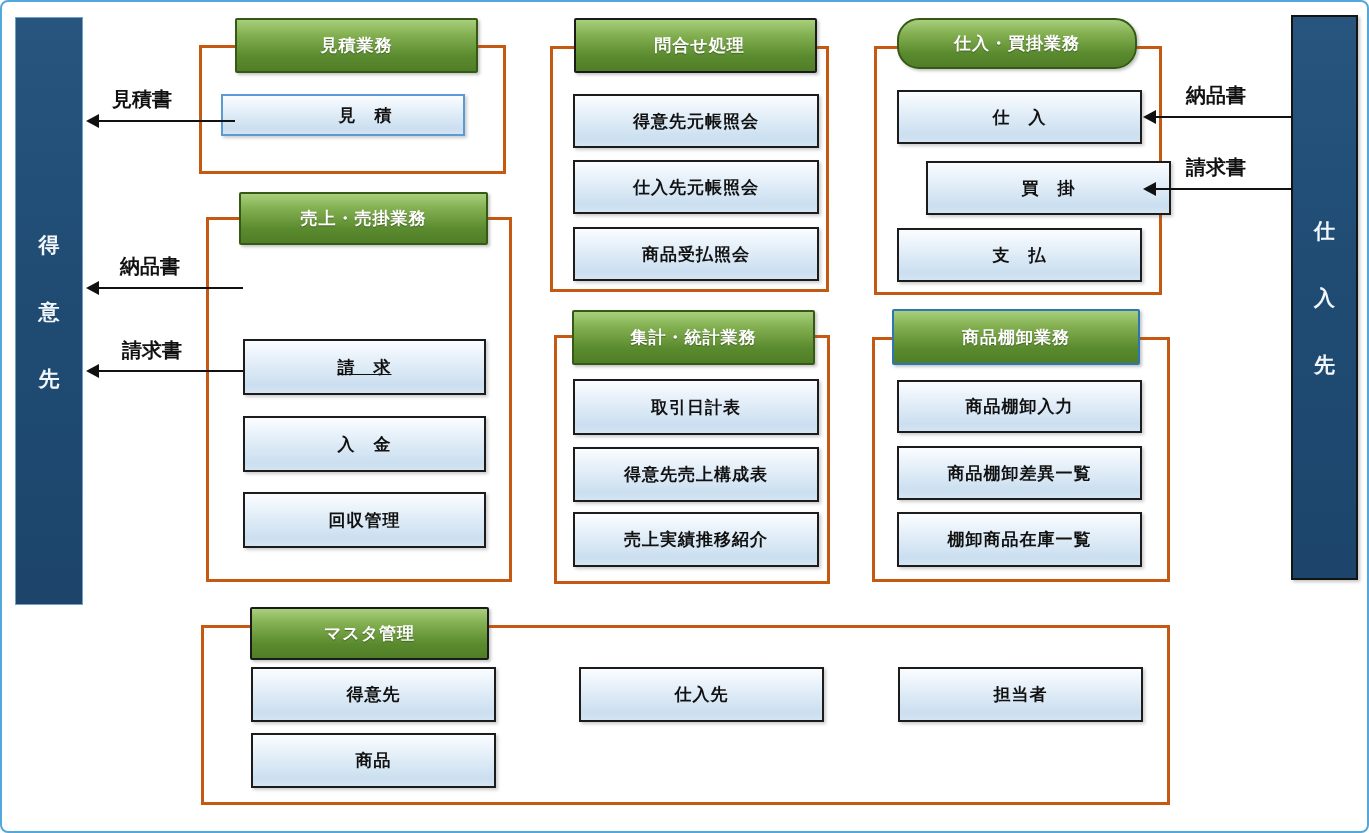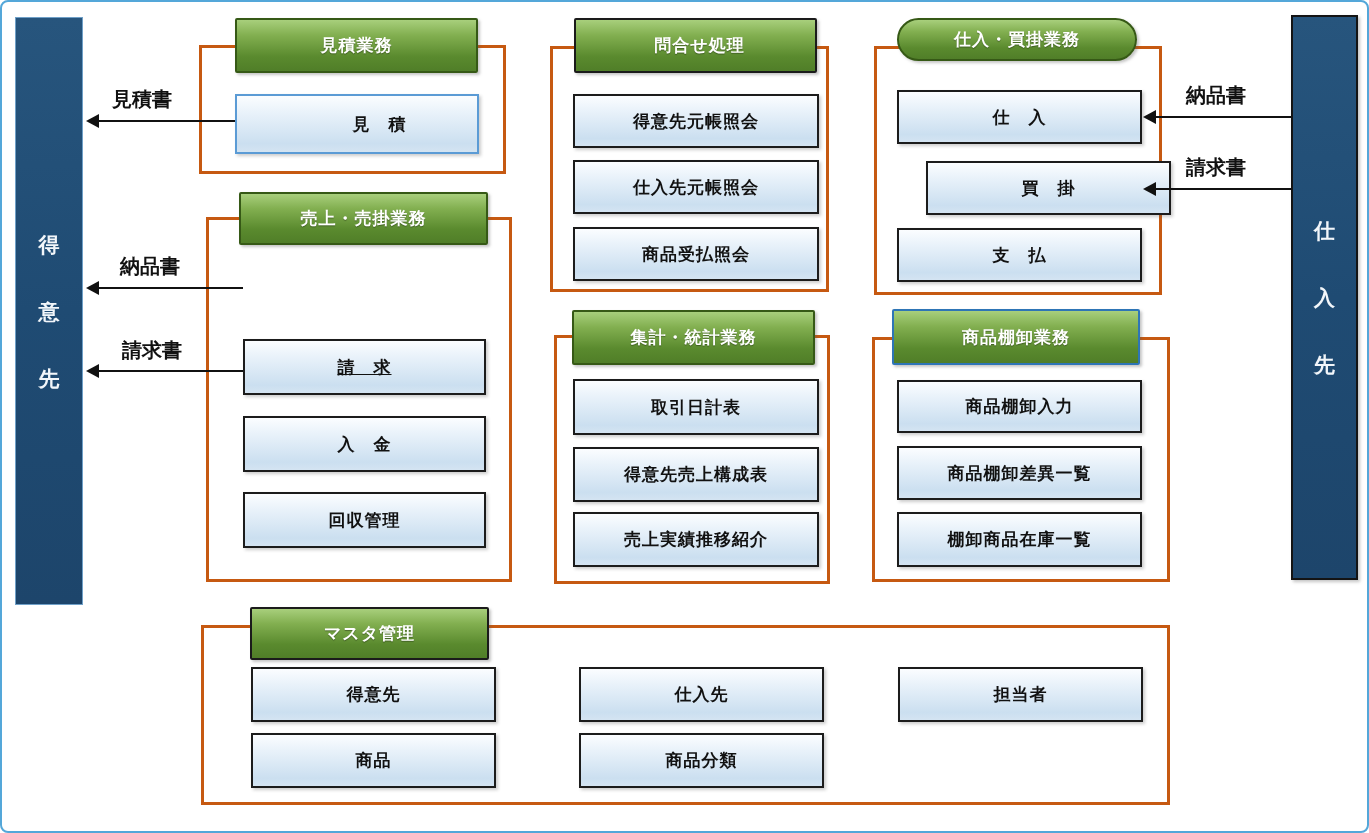--- a/index.html
+++ b/index.html
@@ -83,58 +83,57 @@
   </div>
 
   <div class="abs vbar right" style="left:1289px;top:13px;width:67px;height:565px;">
     <span class="vchar">仕</span>
     <span class="vchar">入</span>
     <span class="vchar">先</span>
   </div>
 
   <div class="abs gframe" style="left:197px;top:43px;width:307px;height:129px;"></div>
   <div class="abs ghdr" style="left:233px;top:16px;width:243px;height:55px;">見積業務</div>
-  <div class="abs mbox blue-border" style="left:233px;top:92px;width:244px;height:60px;padding-left:45px;">見　積</div>
+  <div class="abs mbox blue-border" style="left:219px;top:92px;width:244px;height:42px;padding-left:45px;">見　積</div>
 
   <div class="abs gframe" style="left:204px;top:215px;width:306px;height:365px;"></div>
   <div class="abs ghdr" style="left:237px;top:190px;width:249px;height:53px;">売上・売掛業務</div>
   <div class="abs mbox" style="left:241px;top:337px;width:243px;height:56px;text-decoration:underline;">請　求</div>
   <div class="abs mbox" style="left:241px;top:414px;width:243px;height:56px;">入　金</div>
   <div class="abs mbox" style="left:241px;top:490px;width:243px;height:56px;">回収管理</div>
 
   <div class="abs gframe" style="left:548px;top:44px;width:279px;height:246px;"></div>
   <div class="abs ghdr dark-border" style="left:572px;top:16px;width:243px;height:55px;padding-left:8px;">問合せ処理</div>
   <div class="abs mbox" style="left:571px;top:92px;width:246px;height:54px;">得意先元帳照会</div>
   <div class="abs mbox" style="left:571px;top:158px;width:246px;height:54px;">仕入先元帳照会</div>
   <div class="abs mbox" style="left:571px;top:225px;width:246px;height:54px;">商品受払照会</div>
 
   <div class="abs gframe" style="left:552px;top:333px;width:276px;height:249px;"></div>
   <div class="abs ghdr" style="left:570px;top:308px;width:243px;height:55px;">集計・統計業務</div>
   <div class="abs mbox" style="left:571px;top:377px;width:246px;height:56px;">取引日計表</div>
   <div class="abs mbox" style="left:571px;top:445px;width:246px;height:55px;">得意先売上構成表</div>
   <div class="abs mbox" style="left:571px;top:510px;width:246px;height:55px;">売上実績推移紹介</div>
 
   <div class="abs gframe" style="left:872px;top:44px;width:288px;height:249px;"></div>
-  <div class="abs ghdr" style="left:895px;top:16px;width:240px;height:43px;border-radius:22px;">仕入・買掛業務</div>
+  <div class="abs ghdr" style="left:895px;top:16px;width:240px;height:51px;border-radius:22px;">仕入・買掛業務</div>
   <div class="abs mbox" style="left:895px;top:88px;width:245px;height:54px;">仕　入</div>
   <div class="abs mbox" style="left:895px;top:159px;width:245px;height:54px;margin-left:29px;">買　掛</div>
   <div class="abs mbox" style="left:895px;top:226px;width:245px;height:54px;">支　払</div>
 
   <div class="abs gframe" style="left:870px;top:335px;width:298px;height:245px;"></div>
   <div class="abs ghdr blue-border" style="left:890px;top:307px;width:248px;height:56px;">商品棚卸業務</div>
   <div class="abs mbox" style="left:895px;top:444px;width:245px;height:54px;">商品棚卸差異一覧</div>
   <div class="abs mbox" style="left:895px;top:378px;width:245px;height:53px;">商品棚卸入力</div>
   <div class="abs mbox" style="left:895px;top:510px;width:245px;height:55px;">棚卸商品在庫一覧</div>
 
   <div class="abs gframe" style="left:199px;top:623px;width:969px;height:180px;"></div>
   <div class="abs ghdr dark-border" style="left:248px;top:605px;width:239px;height:53px;">マスタ管理</div>
   <div class="abs mbox" style="left:249px;top:665px;width:245px;height:55px;">得意先</div>
   <div class="abs mbox" style="left:249px;top:731px;width:245px;height:55px;">商品</div>
   <div class="abs mbox" style="left:577px;top:665px;width:245px;height:55px;">仕入先</div>
-  <div class="abs mbox" style="left:577px;top:731px;width:245px;height:55px;">商品分類</div>
   <div class="abs mbox" style="left:896px;top:665px;width:245px;height:55px;">担当者</div>
 
   <div class="abs albl" style="left:96px;top:84px;">見積書</div>
   <div class="abs ahead" style="left:84px;top:112px;"></div>
   <div class="abs aline" style="left:96px;top:118px;width:137px;"></div>
 
   <div class="abs albl" style="left:104px;top:251px;">納品書</div>
   <div class="abs ahead" style="left:84px;top:279px;"></div>
   <div class="abs aline" style="left:96px;top:285px;width:145px;"></div>
 

